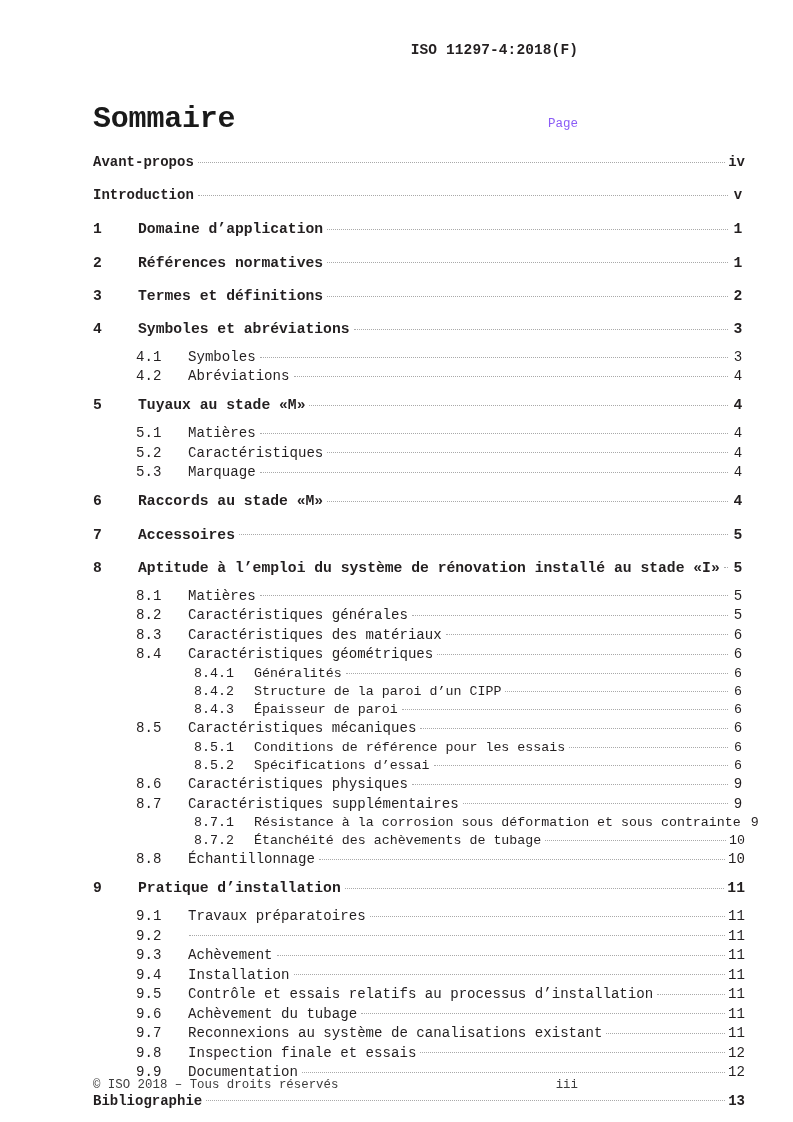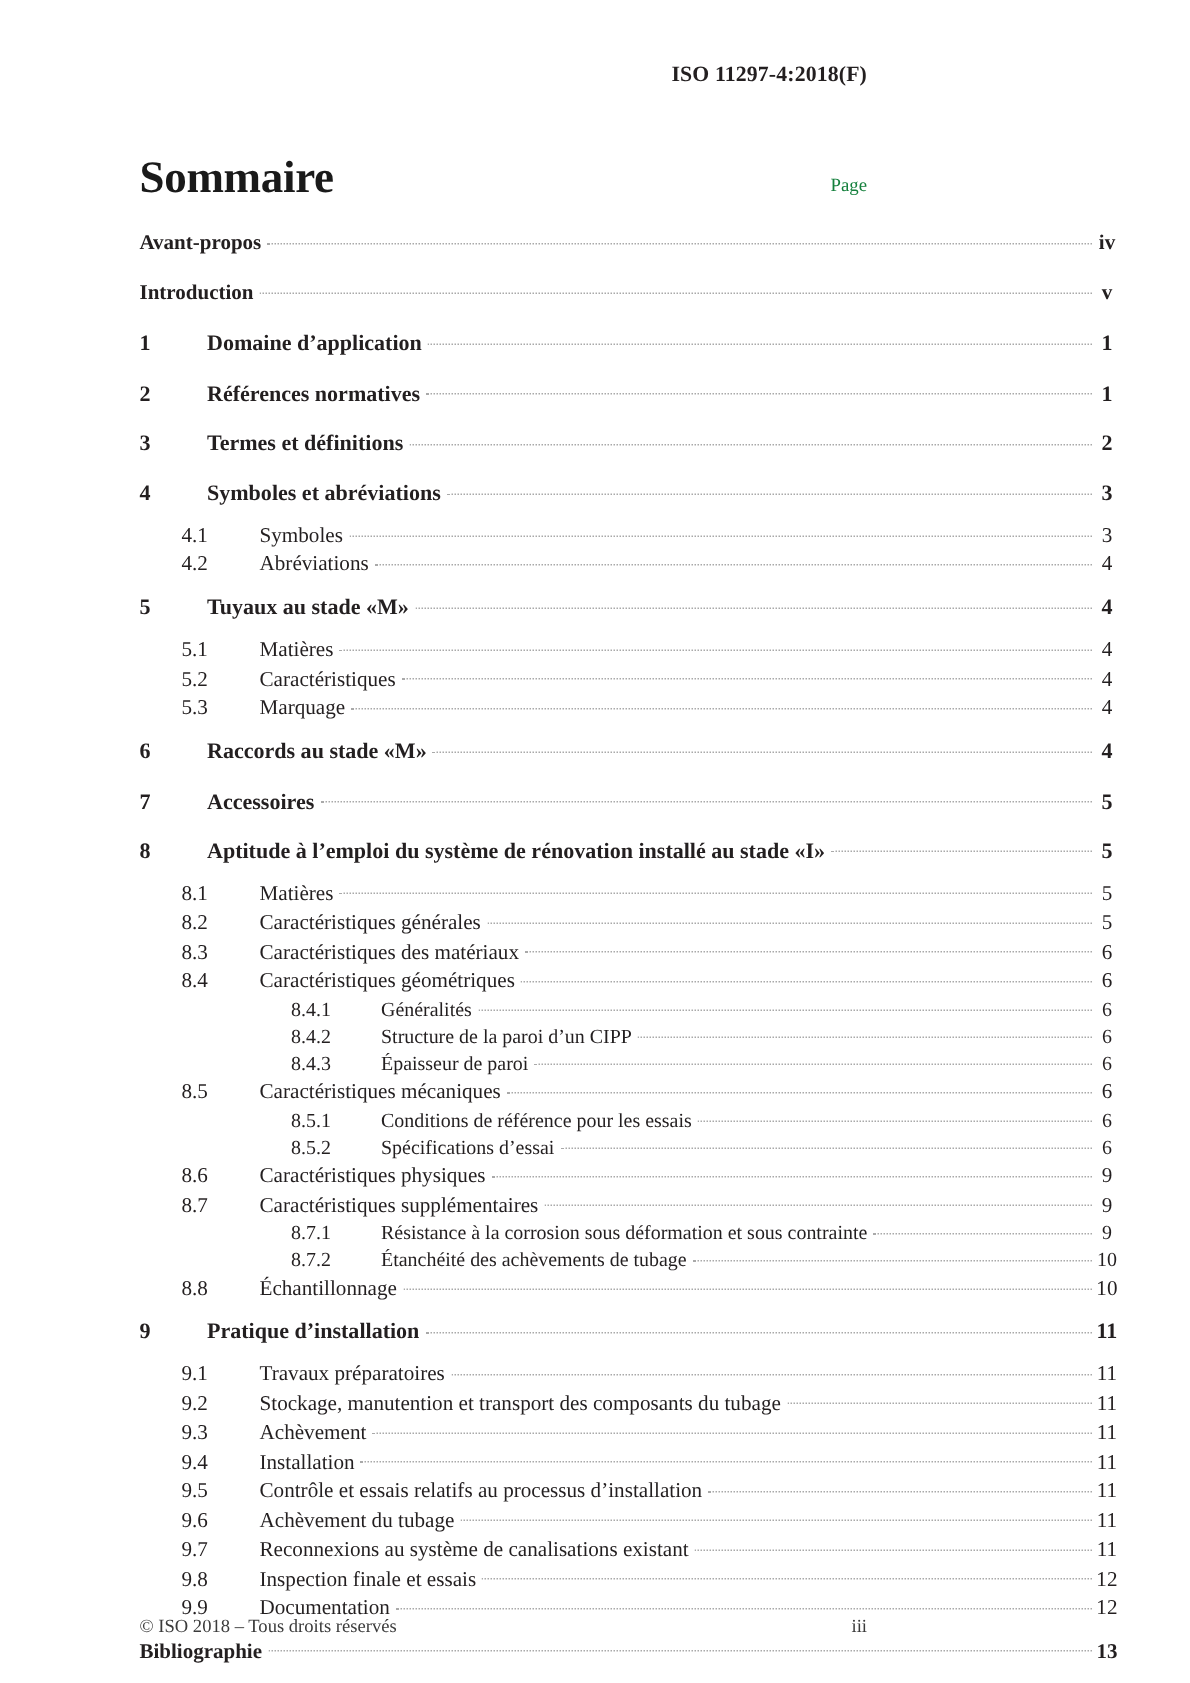--- a/index.html
+++ b/index.html
@@ -13,20 +13,21 @@
     position: relative;
     font-family: "Liberation Serif", "DejaVu Serif", serif;
     color: #231f20;
     overflow: hidden;
   }
   .page {
     position: absolute;
     inset: 0;
     width: 631px;
     height: 1122px;
+    font-family: Liberation Mono, monospace;
   }
 
   
   .doc-header {
     position: absolute;
     top: 42px;
     left: 93px;
     right: 53px;
     text-align: right;
     font-weight: bold;
@@ -49,21 +50,21 @@
   .toc-title {
     font-size: 30px;
     font-weight: bold;
     letter-spacing: -0.2px;
     line-height: 1;
     color: #1a1a1a;
   }
   .page-label {
     font-size: 12.5px;
     font-weight: normal;
-    color: #15803d;
+    color: #8b5cf6;
     padding-bottom: 3px;
   }
 
   
   .toc {
     position: absolute;
     top: 152px;
     left: 93px;
     width: 652px;
   }
@@ -120,21 +121,21 @@
     height: 24.3px;
   }
   .lvl-1 .num { width: 45px; }
 
   
   .lvl-2 {
     font-weight: normal;
     font-size: 14.1px;
     height: 19.5px;
   }
-  .lvl-2 .num { width: 52px; margin-left: 28px; }
+  .lvl-2 .num { width: 52px; margin-left: 43px; }
 
   
   .lvl-3 {
     font-weight: normal;
     font-size: 13.3px;
     height: 18.2px;
   }
   .lvl-3 .num { width: 60px; margin-left: 101px; }
 
   .gap-before { margin-top: 9px; }
@@ -357,21 +358,20 @@
         <span class="pg">11</span>
       </div>
       <div class="toc-entry lvl-2 gap-small">
         <span class="num">9.1</span>
         <span class="label">Travaux préparatoires</span>
         <span class="leader"></span>
         <span class="pg">11</span>
       </div>
       <div class="toc-entry lvl-2">
         <span class="num">9.2</span>
-        <span class="label">Stockage, manutention et transport des composants du tubage</span>
         <span class="leader"></span>
         <span class="pg">11</span>
       </div>
       <div class="toc-entry lvl-2">
         <span class="num">9.3</span>
         <span class="label">Achèvement</span>
         <span class="leader"></span>
         <span class="pg">11</span>
       </div>
       <div class="toc-entry lvl-2">

